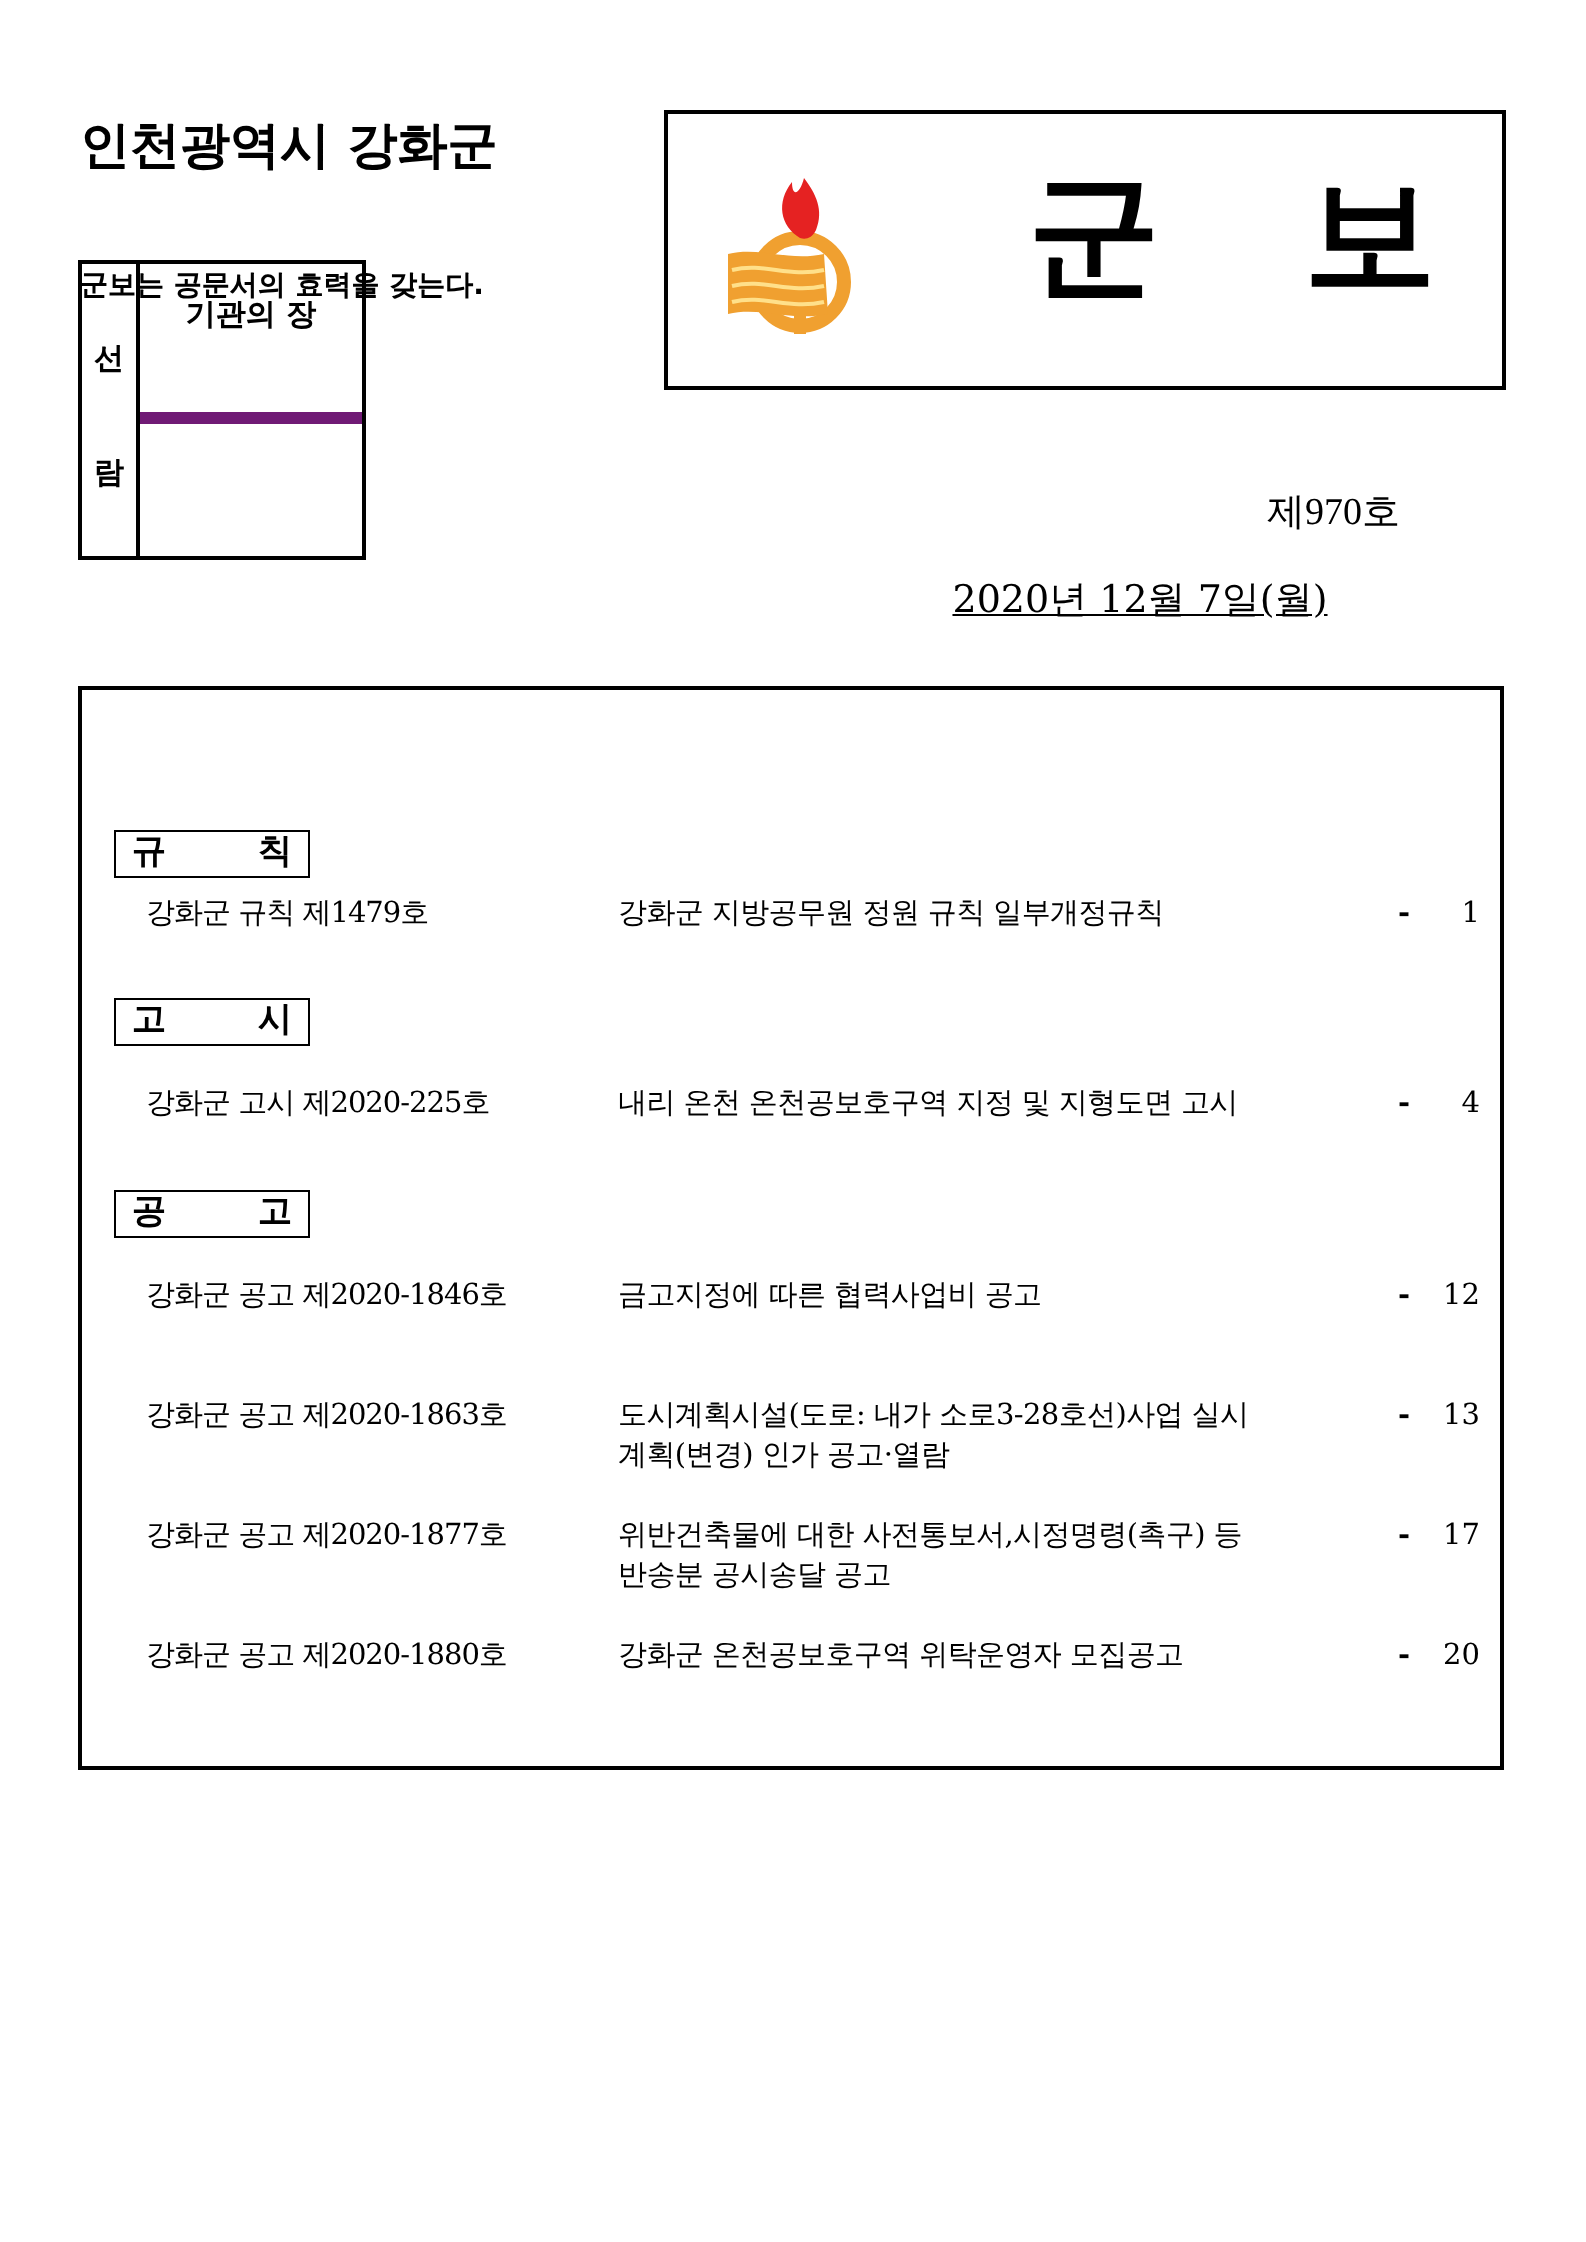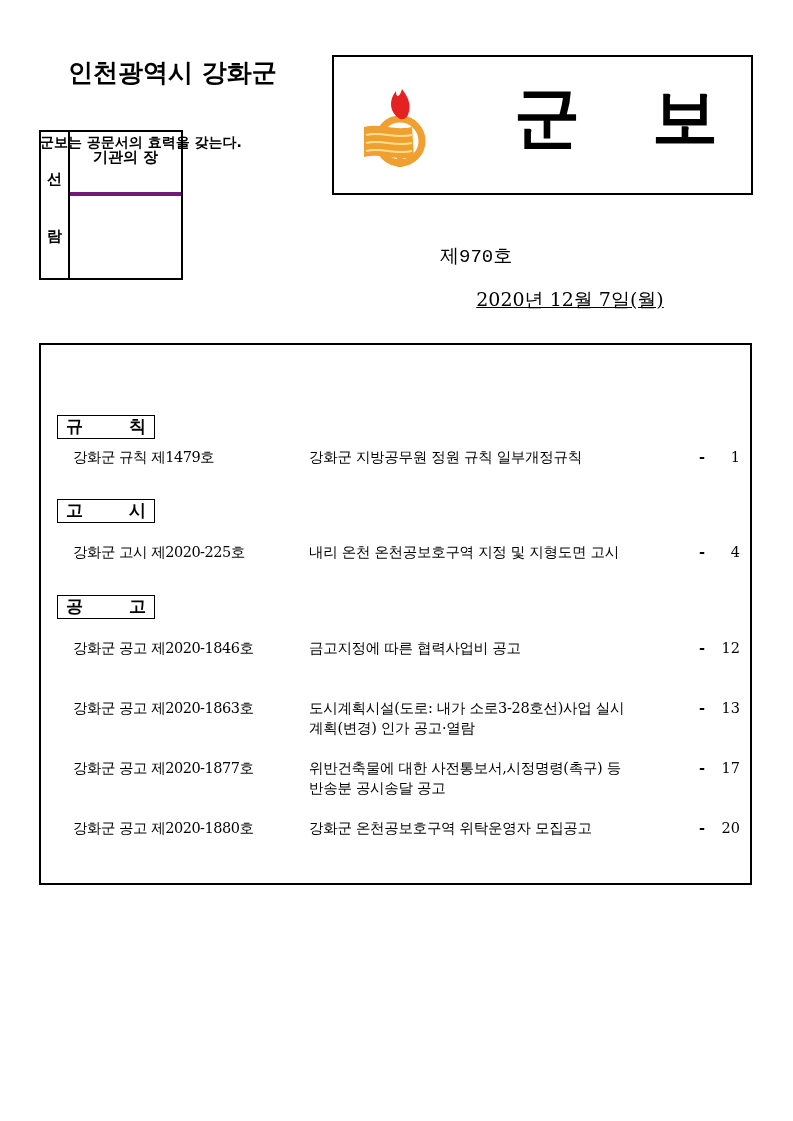--- a/index.html
+++ b/index.html
@@ -1,28 +1,28 @@
 <!DOCTYPE html>
 <html><head>
 <meta charset="utf-8">
 <style>
   html, body { margin: 0; padding: 0; background: #ffffff; }
   body { width: 793px; height: 1121px; position: relative; overflow: hidden;
          font-family: "DejaVu Sans", "Liberation Sans", sans-serif; color: #000; }
   .abs { position: absolute; }
-  .org-title { left: 40px; top: 56px; font-size: 25px; font-weight: bold; letter-spacing: 0px; white-space: nowrap; margin-left: 28px; }
+  .org-title { left: 40px; top: 56px; font-size: 25px; font-weight: bold; letter-spacing: 0px; white-space: nowrap; }
   .org-sub { left: 40px; top: 92px; font-size: 14px; font-weight: bold; white-space: nowrap; margin-top: 42px; }
   .review { left: 39px; top: 130px; width: 144px; height: 150px; border: 2px solid #000; box-sizing: border-box; }
   .review .col { position: absolute; left: 0; top: 0; width: 29px; height: 100%; border-right: 2px solid #000; box-sizing: border-box; }
   .review .col span { position: absolute; left: 0; width: 27px; text-align: center; font-size: 15px; font-weight: bold; }
-  .review .head { position: absolute; left: 29px; top: 0; right: 0; height: 64px; border-bottom: 4px solid #701a75; box-sizing: border-box; }
+  .review .head { position: absolute; left: 29px; top: 0; right: 0; height: 80px; border-bottom: 6px solid #701a75; box-sizing: border-box; }
   .review .head span { position: absolute; left: 0; right: 0; top: 16px; text-align: center; font-size: 15px; font-weight: bold; }
   .masthead { left: 332px; top: 55px; width: 421px; height: 140px; border: 2px solid #000; box-sizing: border-box; }
   .masthead .ch { position: absolute; top: 28px; font-size: 66px; font-weight: bold; line-height: 1; }
-  .issue-no { left: 440px; top: 243px; width: 260px; text-align: left; font-size: 19px; font-family: Liberation Mono, monospace; }
+  .issue-no { left: 440px; top: 243px; width: 260px; text-align: right; font-size: 19px; font-family: Liberation Serif, serif; }
   .issue-date { left: 440px; top: 287px; width: 260px; text-align: center; font-size: 19px; font-family: "DejaVu Serif", "Liberation Serif", serif; text-decoration: underline; }
   .toc { left: 39px; top: 343px; width: 713px; height: 542px; border: 2px solid #000; box-sizing: border-box; }
   .toc-title { position: absolute; left: 0; right: 0; top: 24px; text-align: center; font-size: 17px; font-weight: bold; word-spacing: 10px; }
   .cat { position: absolute; left: 16px; width: 98px; height: 24px; border: 1.5px solid #000; box-sizing: border-box;
          font-size: 17px; font-weight: bold; line-height: 21px; padding: 0 8px; display: flex; justify-content: space-between; }
   .entry { position: absolute; left: 0; right: 0; font-family: "DejaVu Serif", "Liberation Serif", serif; font-size: 14.5px; line-height: 20px; }
   .entry .num { position: absolute; left: 32px; white-space: nowrap; letter-spacing: -0.5px; }
   .entry .title { position: absolute; left: 268px; width: 380px; white-space: pre-line; letter-spacing: -0.3px; }
   .entry .dash { position: absolute; left: 658px; font-weight: bold; }
   .entry .page { position: absolute; right: 10px; text-align: right; }

